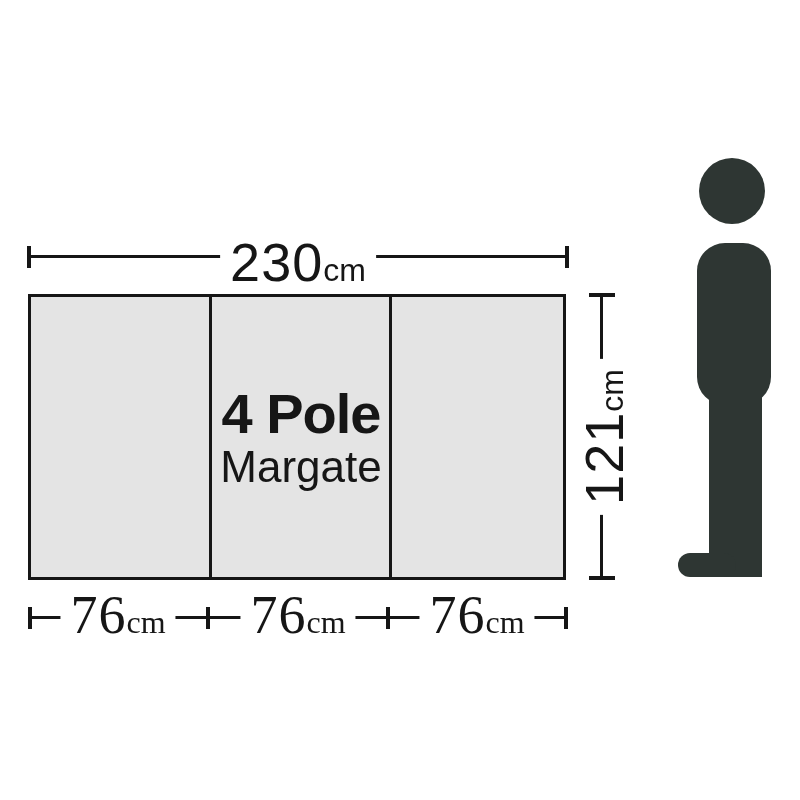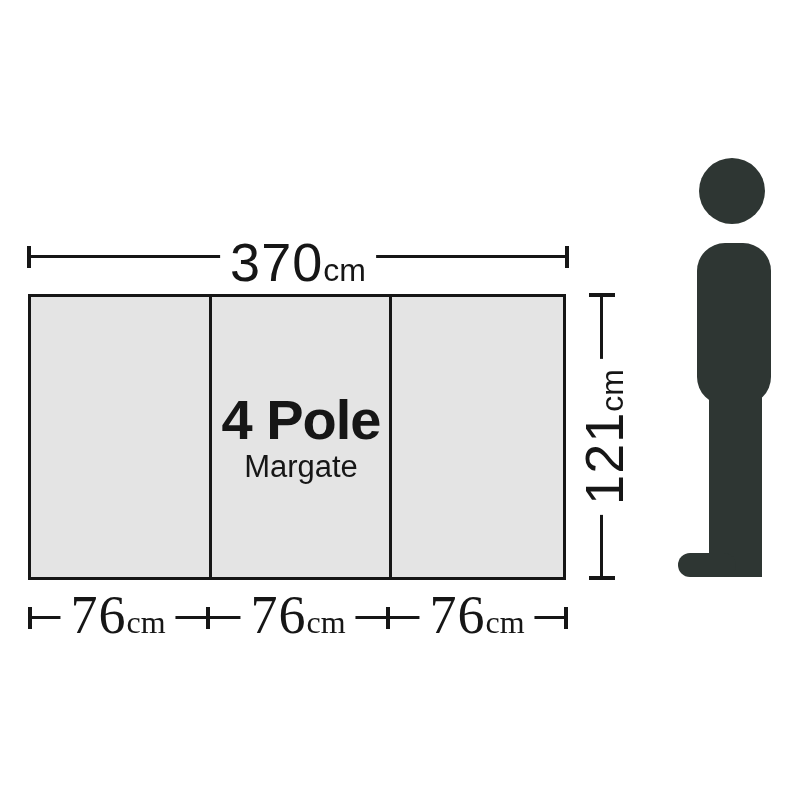--- a/index.html
+++ b/index.html
@@ -48,42 +48,42 @@
     border:3px solid var(--line);
     box-sizing:border-box;
   }
   .divider{position:absolute;top:0;bottom:0;width:3px;background:var(--line);}
   #product-label{
     position:absolute;left:270px;top:50%;
     transform:translate(-50%,-50%);
     text-align:center;white-space:nowrap;z-index:2;
   }
   #product-line1{font-size:56px;font-weight:bold;letter-spacing:-1px;line-height:1.0;color:var(--text);}
-  #product-line2{font-size:31px;font-weight:normal;letter-spacing:0;line-height:1.0;margin-top:3px;color:var(--text);}
+  #product-line2{font-size:44px;font-weight:normal;letter-spacing:0;line-height:1.0;margin-top:3px;color:var(--text);}
 
   
   #width-dim{left:27px;top:246px;width:542px;height:22px;}
   #height-dim{left:589px;top:293px;width:26px;height:287px;}
   #panel-dims{left:28px;top:607px;width:540px;height:22px;font-family:Liberation Serif, serif;}
 
   
   #person{left:660px;top:155px;width:120px;height:430px;}
   .figure-shape{fill:var(--figure);}
 </style>
 </head>
 <body>
 
 <div id="canvas">
 
   <div class="grp" id="width-dim">
     <div class="hline"></div>
     <div class="cap-v" style="left:0;"></div>
     <div class="cap-v" style="right:0;"></div>
     <div class="dim-label" style="left:271px;top:16px;">
-      <span class="dim-num">370</span><span class="dim-unit">cm</span>
+      <span class="dim-num">230</span><span class="dim-unit">cm</span>
     </div>
   </div>
 
   <div class="grp" id="floorplan">
     <div class="divider" style="left:178px;"></div>
     <div class="divider" style="left:358px;"></div>
     <div id="product-label">
       <div id="product-line1">4 Pole</div>
       <div id="product-line2">Margate</div>
     </div>

